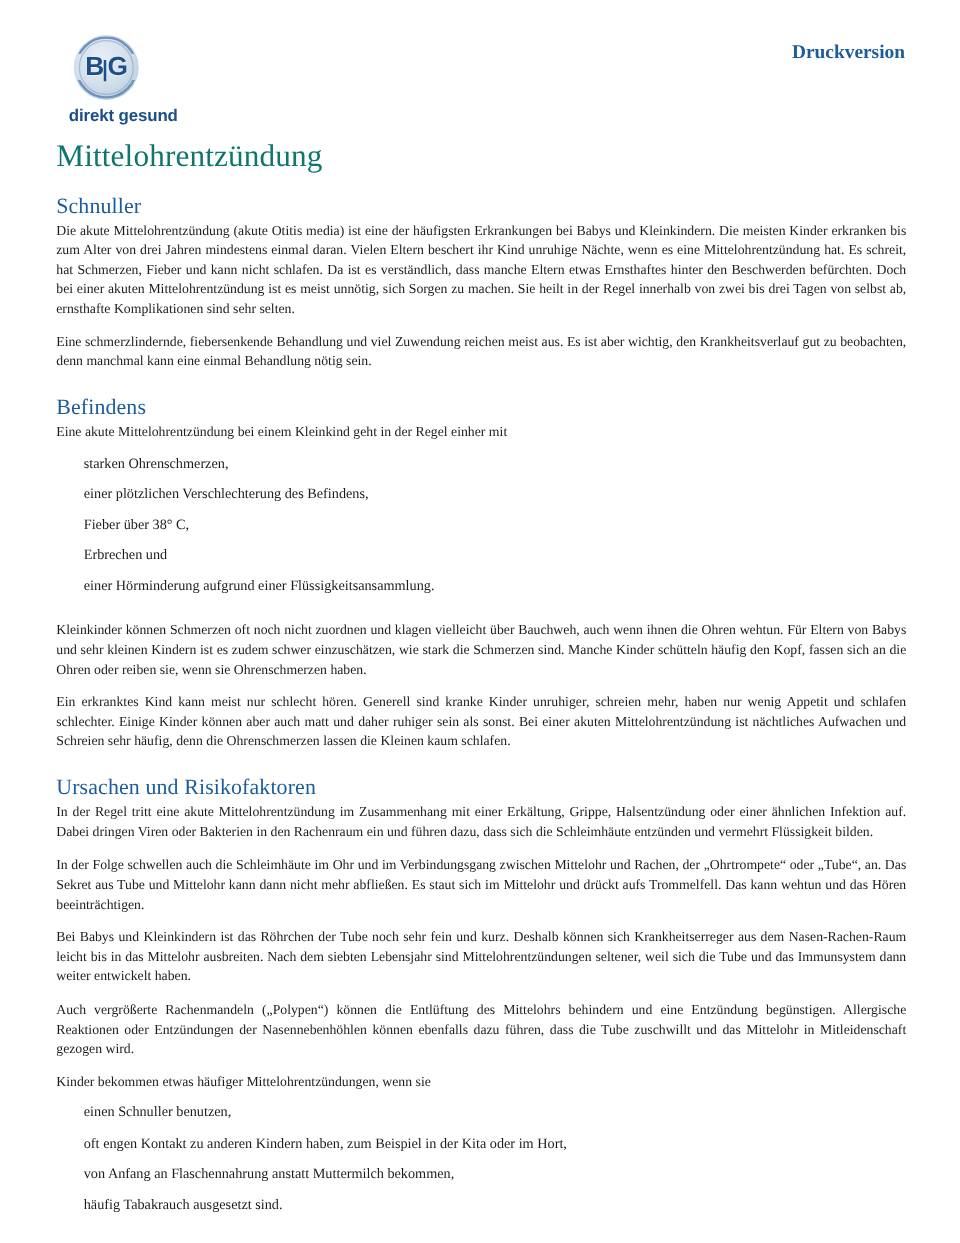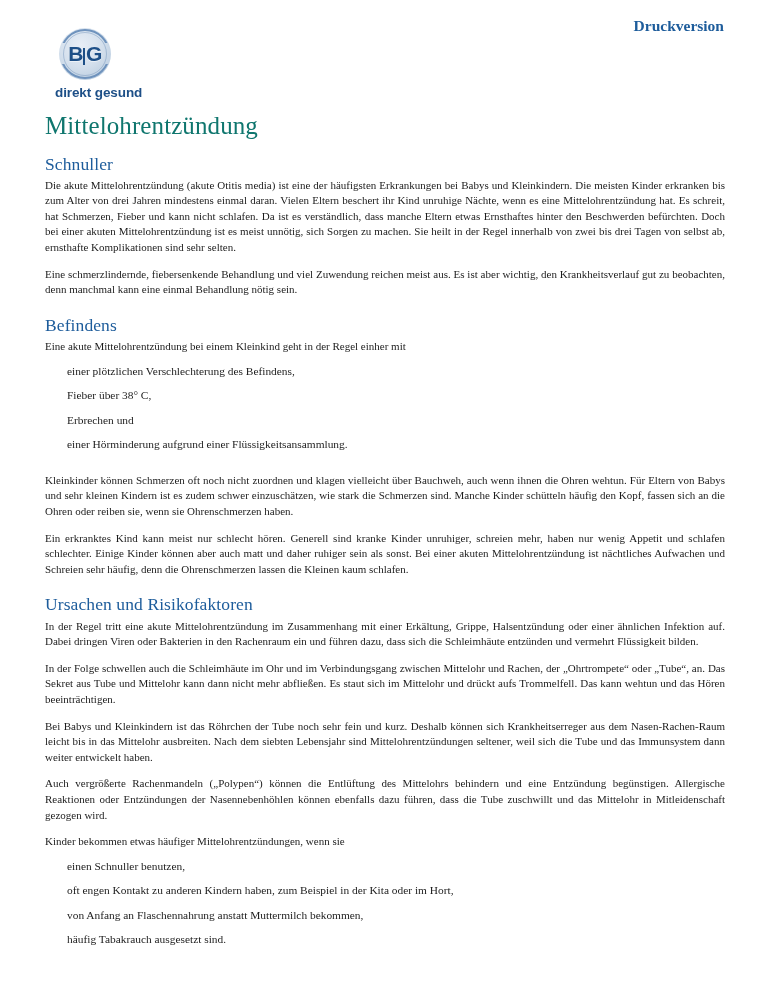--- a/index.html
+++ b/index.html
@@ -104,21 +104,21 @@
     font-family: "Liberation Sans", "DejaVu Sans", sans-serif;
     font-weight: bold;
     font-size: 13.5px;
     letter-spacing: -0.1px;
     color: #1d4f87;
     white-space: nowrap;
   }
   .print-version {
     position: absolute;
     right: 44px;
-    top: 17px;
+    top: 33px;
     font-family: "Liberation Serif", "DejaVu Serif", serif;
     font-size: 15.5px;
     font-weight: bold;
     color: #1d5c9b;
     white-space: nowrap;
   }
 
   
   .content {
     padding: 0 43px 0 45px;
@@ -206,20 +206,21 @@
 
     <h1 class="doc-title">Mittelohrentzündung</h1>
 
     <h2 class="section-title first">Schnuller</h2>
     <p class="body-text">Die akute Mittelohrentzündung (akute Otitis media) ist eine der häufigsten Erkrankungen bei Babys und Kleinkindern. Die meisten Kinder erkranken bis zum Alter von drei Jahren mindestens einmal daran. Vielen Eltern beschert ihr Kind unruhige Nächte, wenn es eine Mittelohrentzündung hat. Es schreit, hat Schmerzen, Fieber und kann nicht schlafen. Da ist es verständlich, dass manche Eltern etwas Ernsthaftes hinter den Beschwerden befürchten. Doch bei einer akuten Mittelohrentzündung ist es meist unnötig, sich Sorgen zu machen. Sie heilt in der Regel innerhalb von zwei bis drei Tagen von selbst ab, ernsthafte Komplikationen sind sehr selten.</p>
     <p class="body-text">Eine schmerzlindernde, fiebersenkende Behandlung und viel Zuwendung reichen meist aus. Es ist aber wichtig, den Krankheitsverlauf gut zu beobachten, denn manchmal kann eine einmal Behandlung nötig sein.</p>
 
     <h2 class="section-title">Befindens</h2>
     <p class="lead-in">Eine akute Mittelohrentzündung bei einem Kleinkind geht in der Regel einher mit</p>
     <ul class="plain-list">
+      <li>starken Ohrenschmerzen,</li>
       <li>einer plötzlichen Verschlechterung des Befindens,</li>
       <li>Fieber über 38° C,</li>
       <li>Erbrechen und</li>
       <li>einer Hörminderung aufgrund einer Flüssigkeitsansammlung.</li>
     </ul>
     <div class="list-gap-after"></div>
     <p class="body-text">Kleinkinder können Schmerzen oft noch nicht zuordnen und klagen vielleicht über Bauchweh, auch wenn ihnen die Ohren wehtun. Für Eltern von Babys und sehr kleinen Kindern ist es zudem schwer einzuschätzen, wie stark die Schmerzen sind. Manche Kinder schütteln häufig den Kopf, fassen sich an die Ohren oder reiben sie, wenn sie Ohrenschmerzen haben.</p>
     <p class="body-text">Ein erkranktes Kind kann meist nur schlecht hören. Generell sind kranke Kinder unruhiger, schreien mehr, haben nur wenig Appetit und schlafen schlechter. Einige Kinder können aber auch matt und daher ruhiger sein als sonst. Bei einer akuten Mittelohrentzündung ist nächtliches Aufwachen und Schreien sehr häufig, denn die Ohrenschmerzen lassen die Kleinen kaum schlafen.</p>
 
     <h2 class="section-title">Ursachen und Risikofaktoren</h2>

